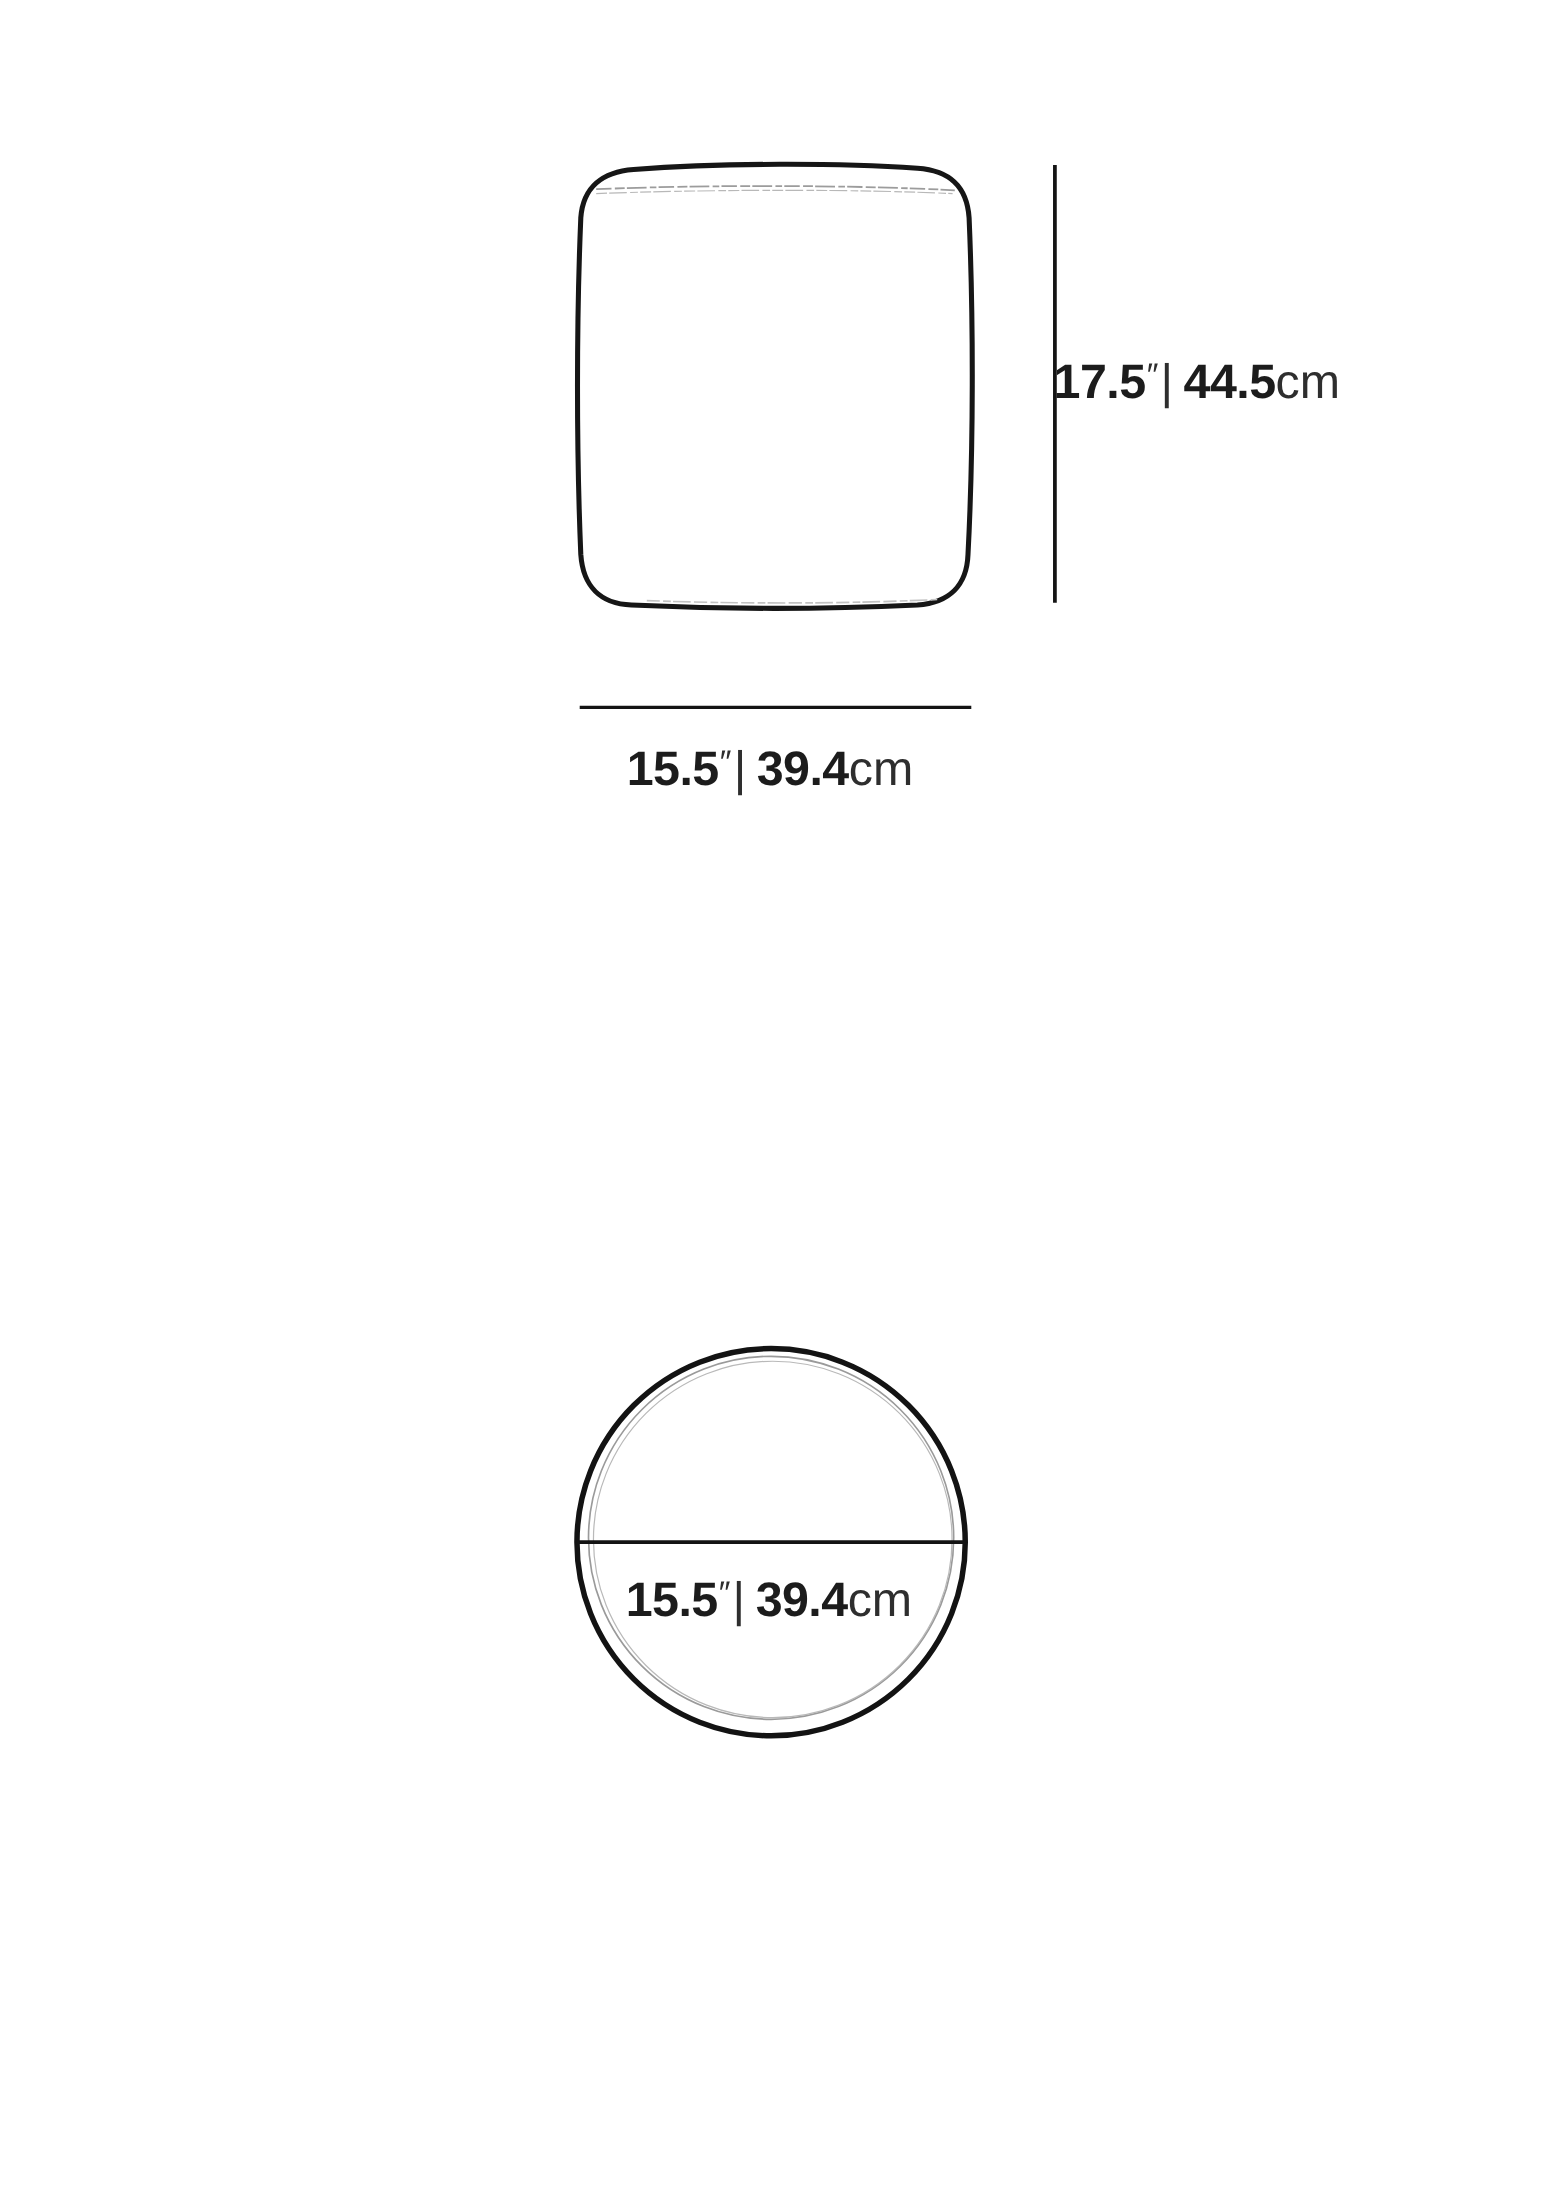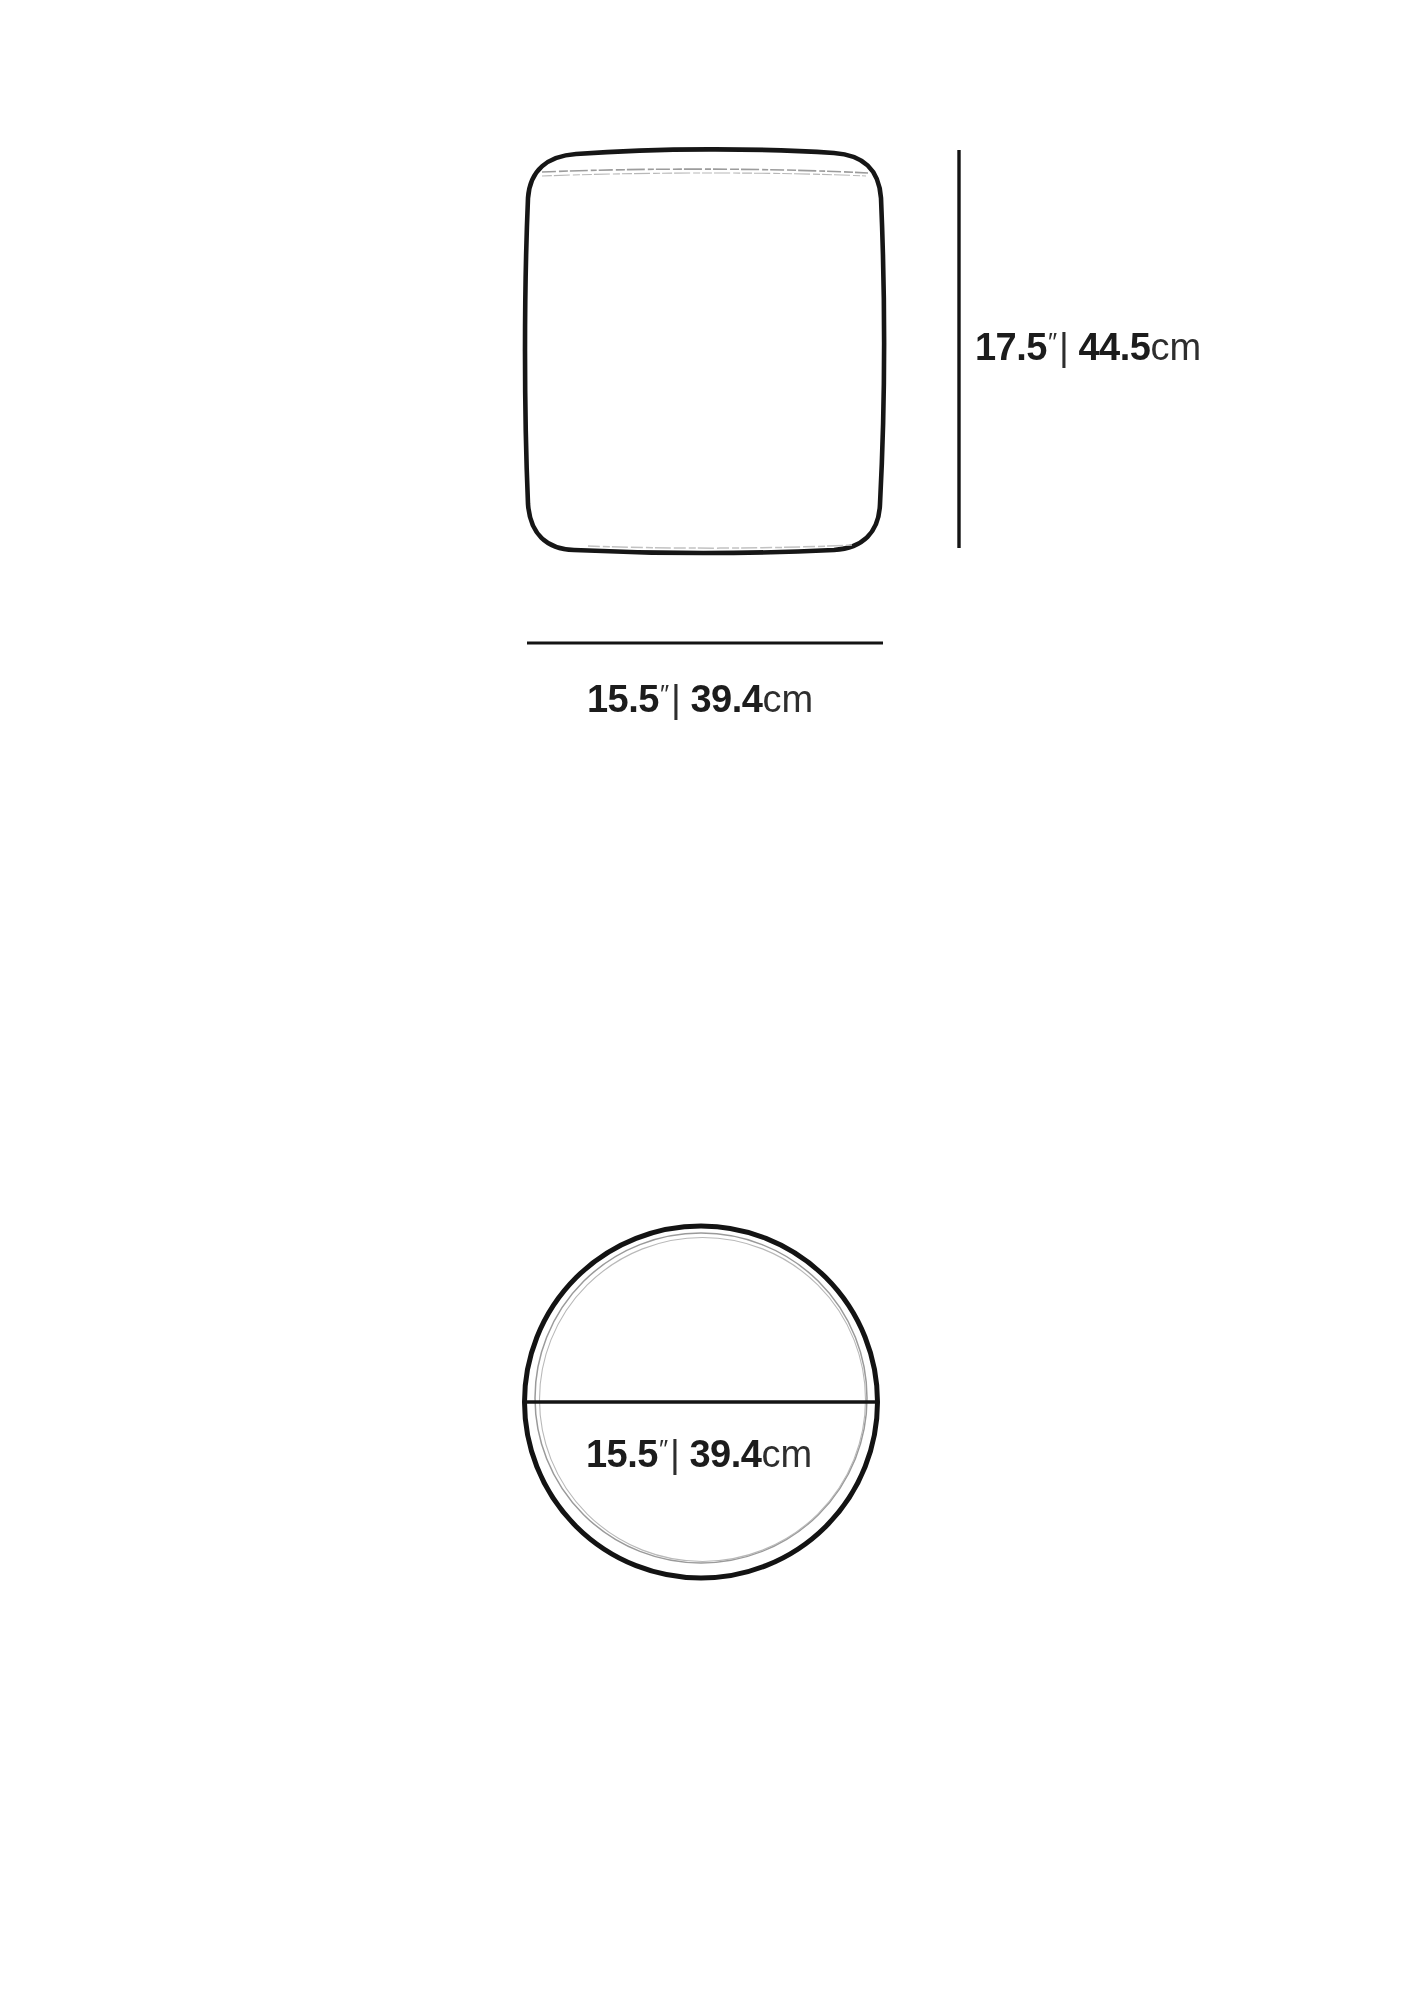--- a/index.html
+++ b/index.html
@@ -13,21 +13,21 @@
   }
   #diagram-svg {
     position: absolute;
     left: 0; top: 0;
     width: 1416px;
     height: 2000px;
   }
   .dim-label {
     position: absolute;
     transform: translateX(-50%);
-    font-size: 38px;
+    font-size: 44px;
     font-weight: 700;
     letter-spacing: -0.5px;
     color: #1c1c1c;
     white-space: nowrap;
     line-height: 40px;
   }
   .dim-label .inch-mark {
     font-weight: 400;
     font-size: 0.68em;
     vertical-align: 0.36em;

